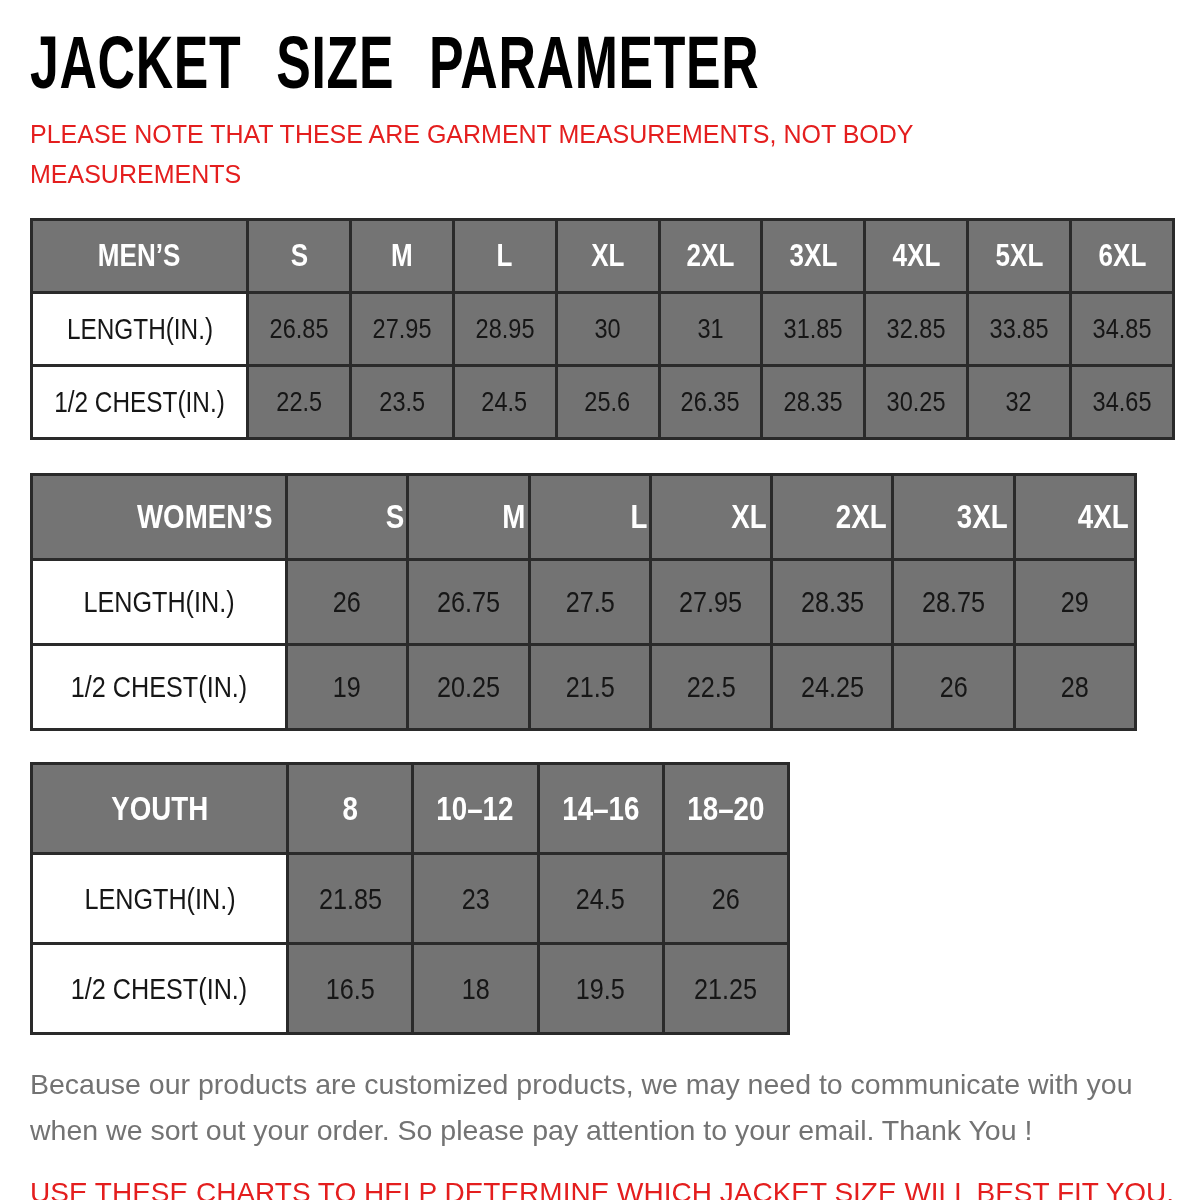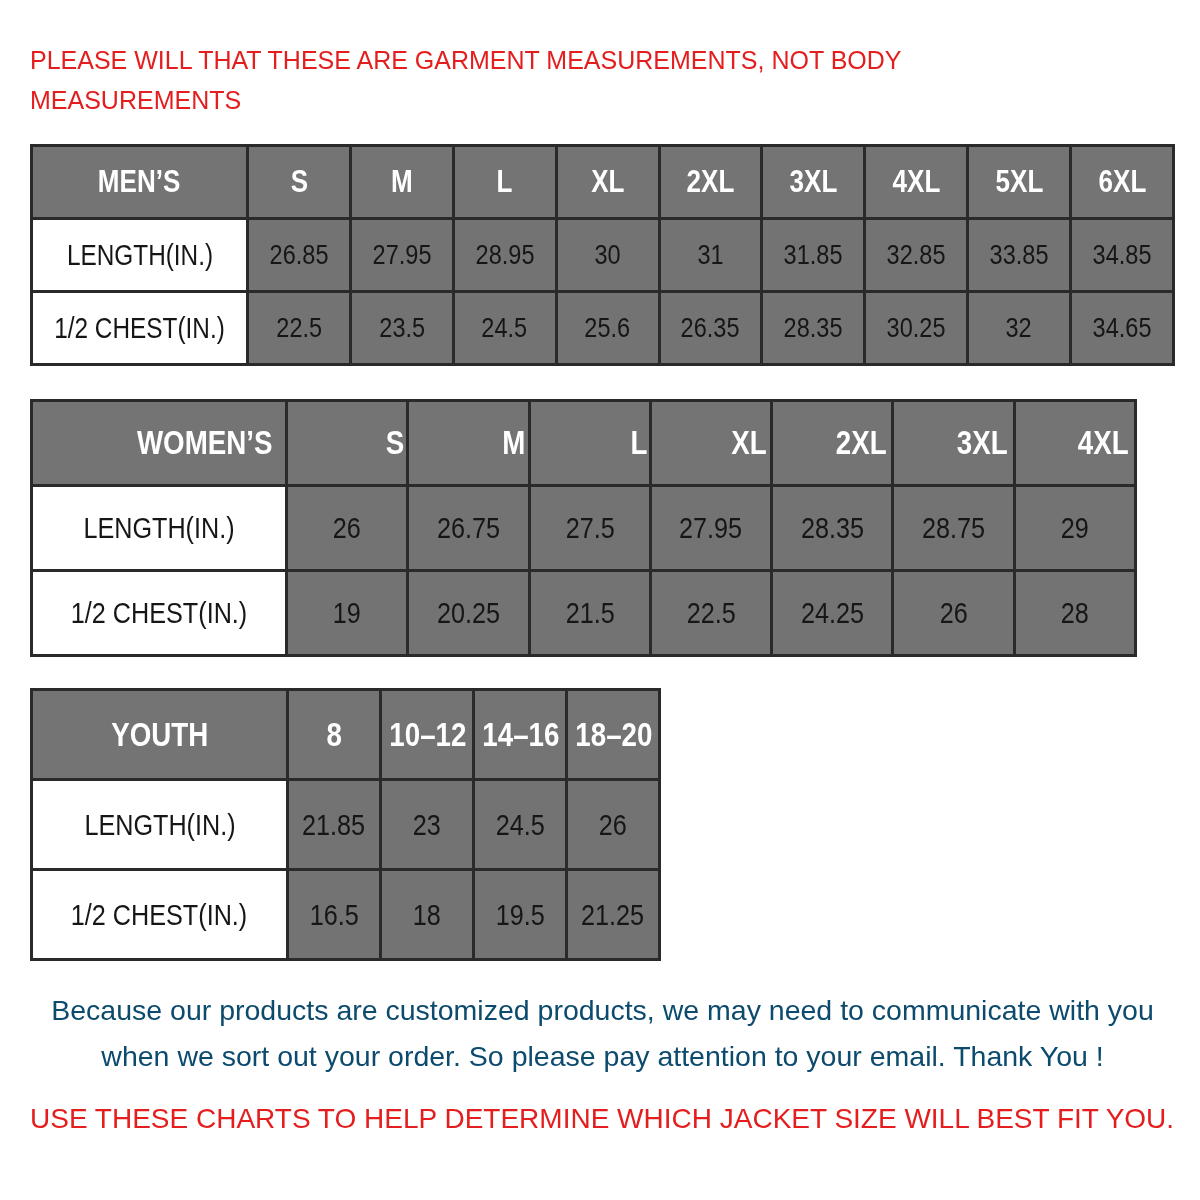--- a/index.html
+++ b/index.html
@@ -74,52 +74,52 @@
   .t-mens   { width: 1145px; margin-top: 24px; }
   .t-mens   tr { height: 73px; }
   .t-mens   th:first-child { width: 216px; }
 
   .t-womens { width: 1107px; margin-top: 33px; }
   .t-womens tr { height: 85px; }
   .t-womens th:first-child { width: 255px; }
   .t-womens thead th { font-size: 33px; text-align: right; }
   .t-womens td, .t-womens tbody th.row-label { font-size: 30px; }
 
-  .t-youth  { width: 631px; margin-top: 31px; }
+  .t-youth  { width: 760px; margin-top: 31px; }
   .t-youth  tr { height: 90px; }
   .t-youth  th:first-child { width: 256px; }
   .t-youth  thead th { font-size: 33px; }
   .t-youth  td, .t-youth tbody th.row-label { font-size: 30px; }
 
   
   .footer-note {
     margin-top: 26px;
     max-width: 1145px;
     font-size: 28.5px;
     line-height: 1.62;
-    color: #0c4a6e;
-    font-weight: 400;
-    text-align: center;
+    color: #737373;
+    font-weight: 400;
   }
   .footer-advice {
     margin-top: 24px;
     max-width: 1160px;
     font-size: 28px;
     color: #e41e1e;
     font-weight: 400;
     white-space: nowrap;
   }
 </style>
 </head>
 <body>
 
 <div class="content">
 
-
-  <div class="garment-note">PLEASE WILL THAT THESE ARE GARMENT MEASUREMENTS, NOT BODY MEASUREMENTS</div>
+  <h1 class="page-title"><span class="squeeze">JACKET SIZE PARAMETER</span></h1>
+
+  <div class="garment-note">PLEASE NOTE THAT THESE ARE GARMENT MEASUREMENTS, NOT BODY MEASUREMENTS</div>
 
   <table class="size-table t-mens">
       <thead>
         <tr>
           <th><span class="cx">MEN’S</span></th>
           <th><span class="cx">S</span></th>
           <th><span class="cx">M</span></th>
           <th><span class="cx">L</span></th>
           <th><span class="cx">XL</span></th>
           <th><span class="cx">2XL</span></th>

